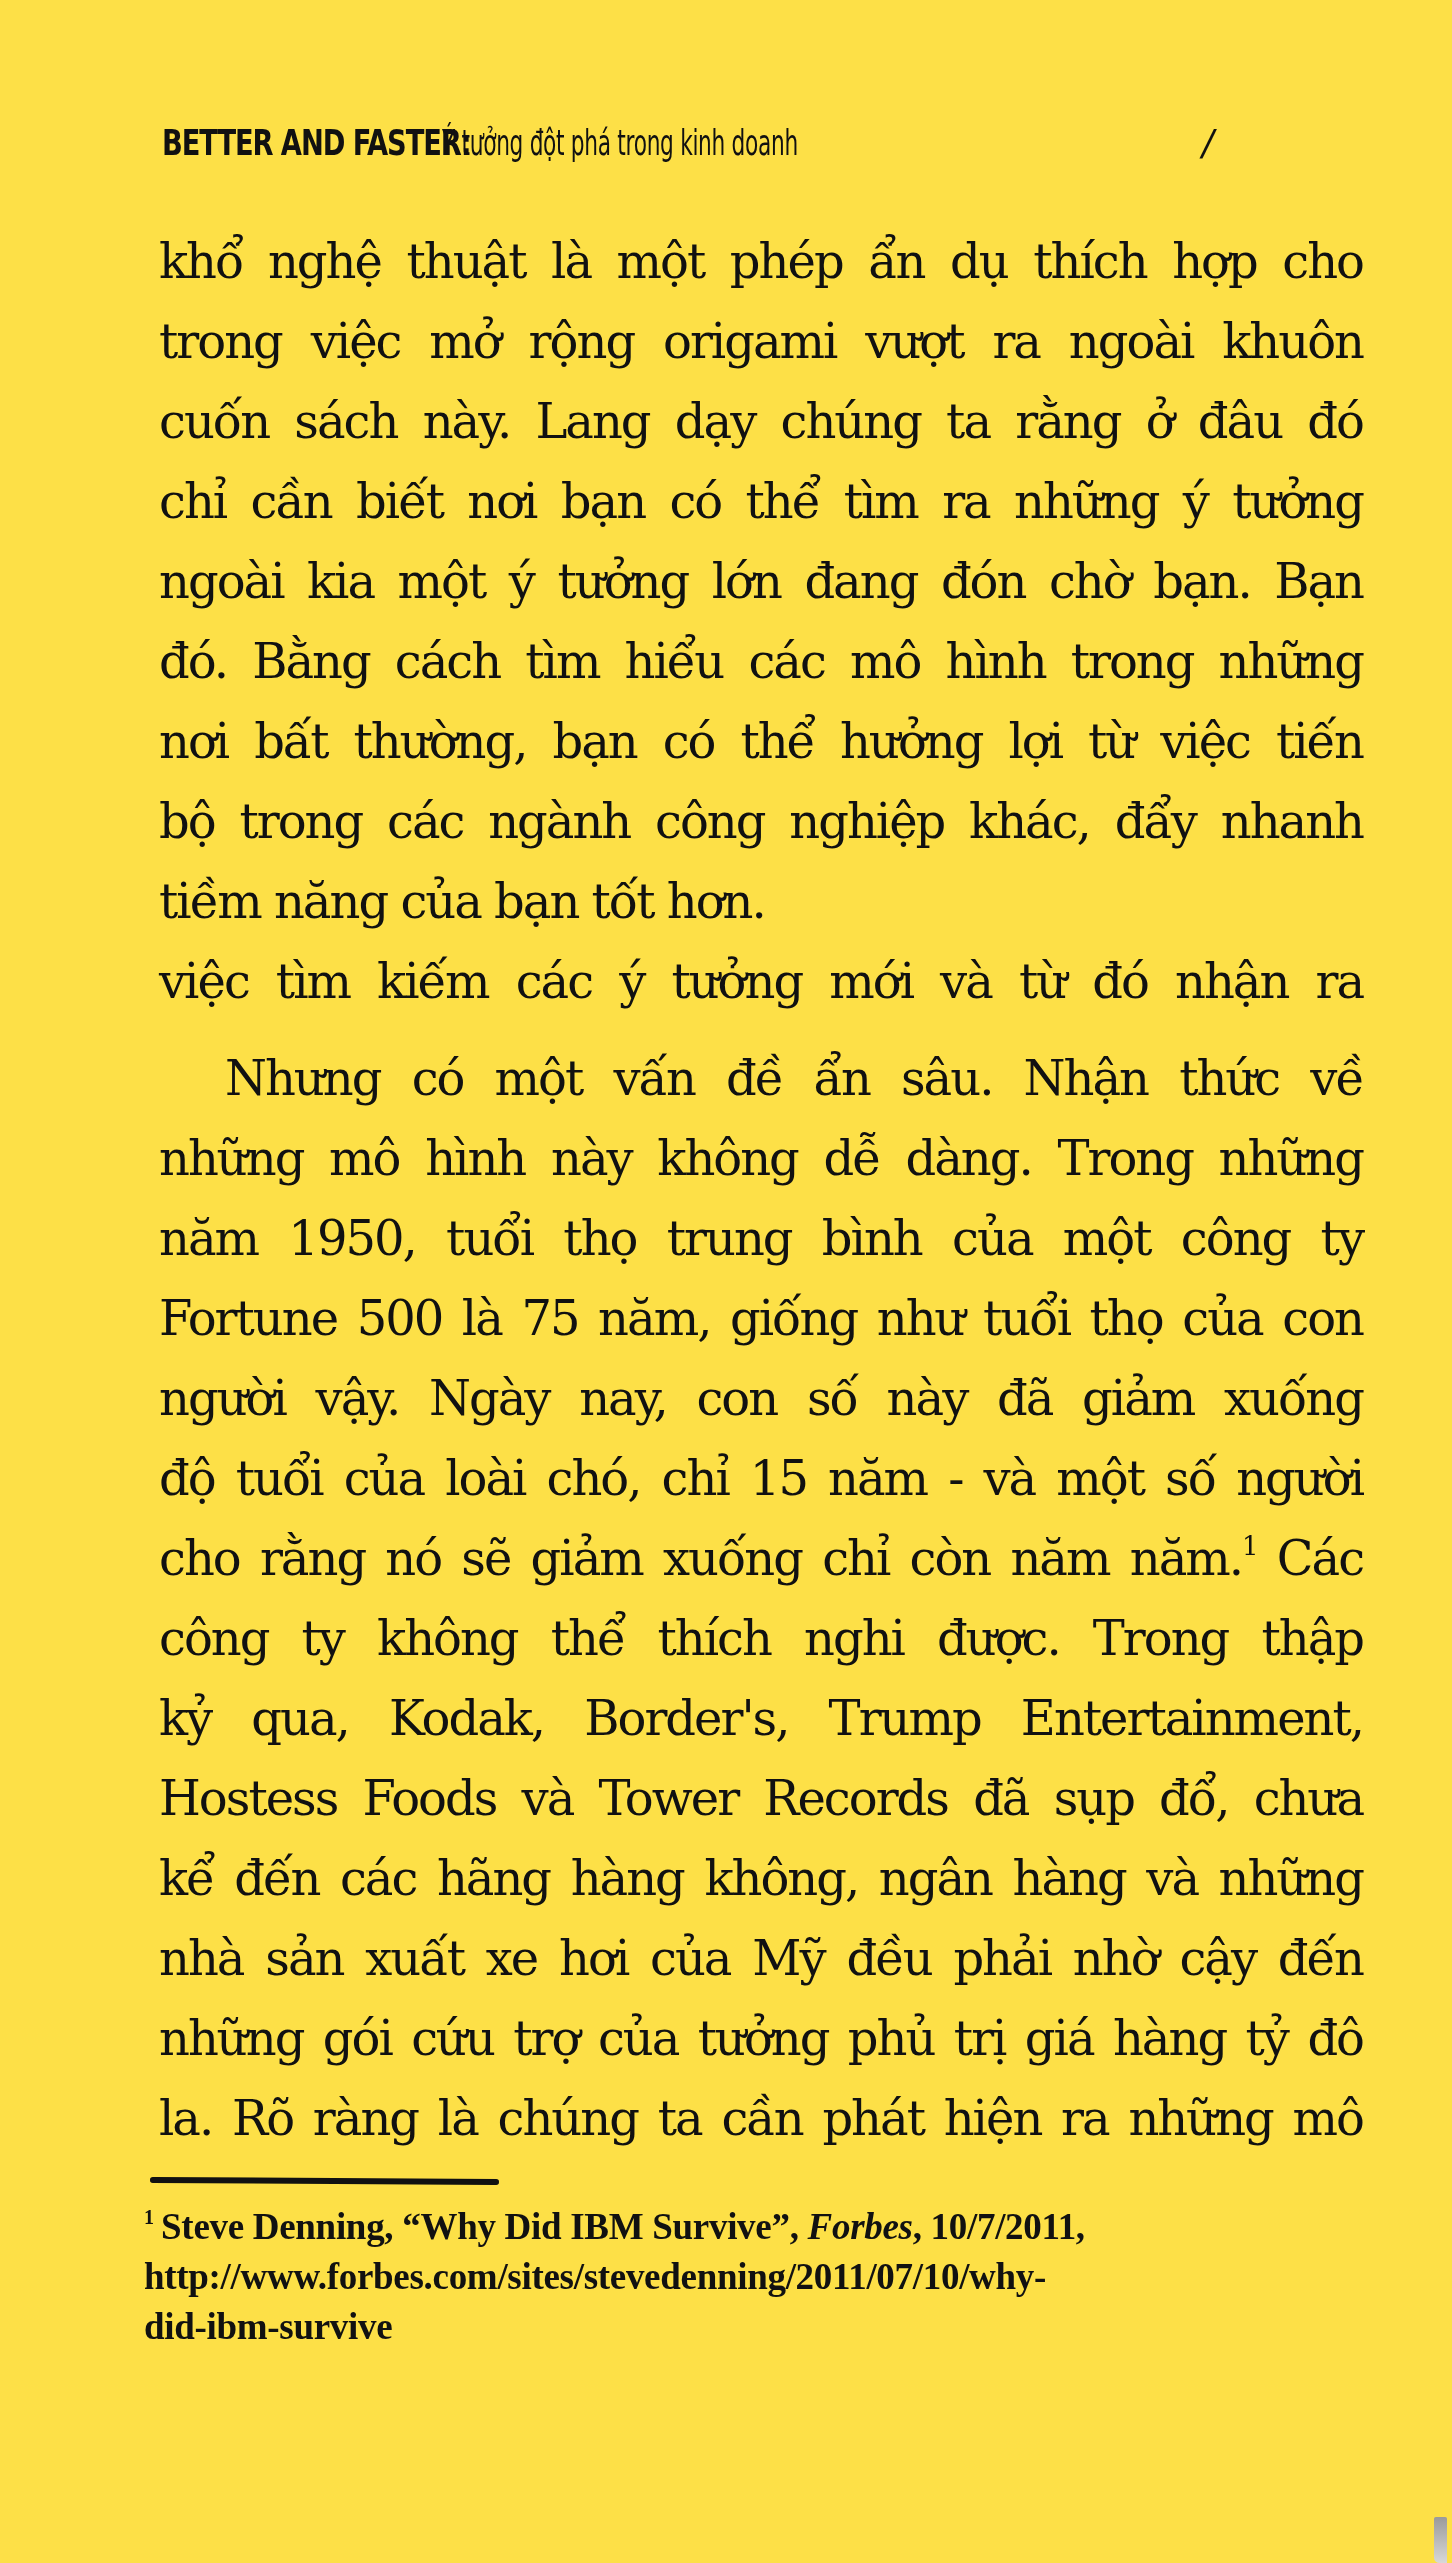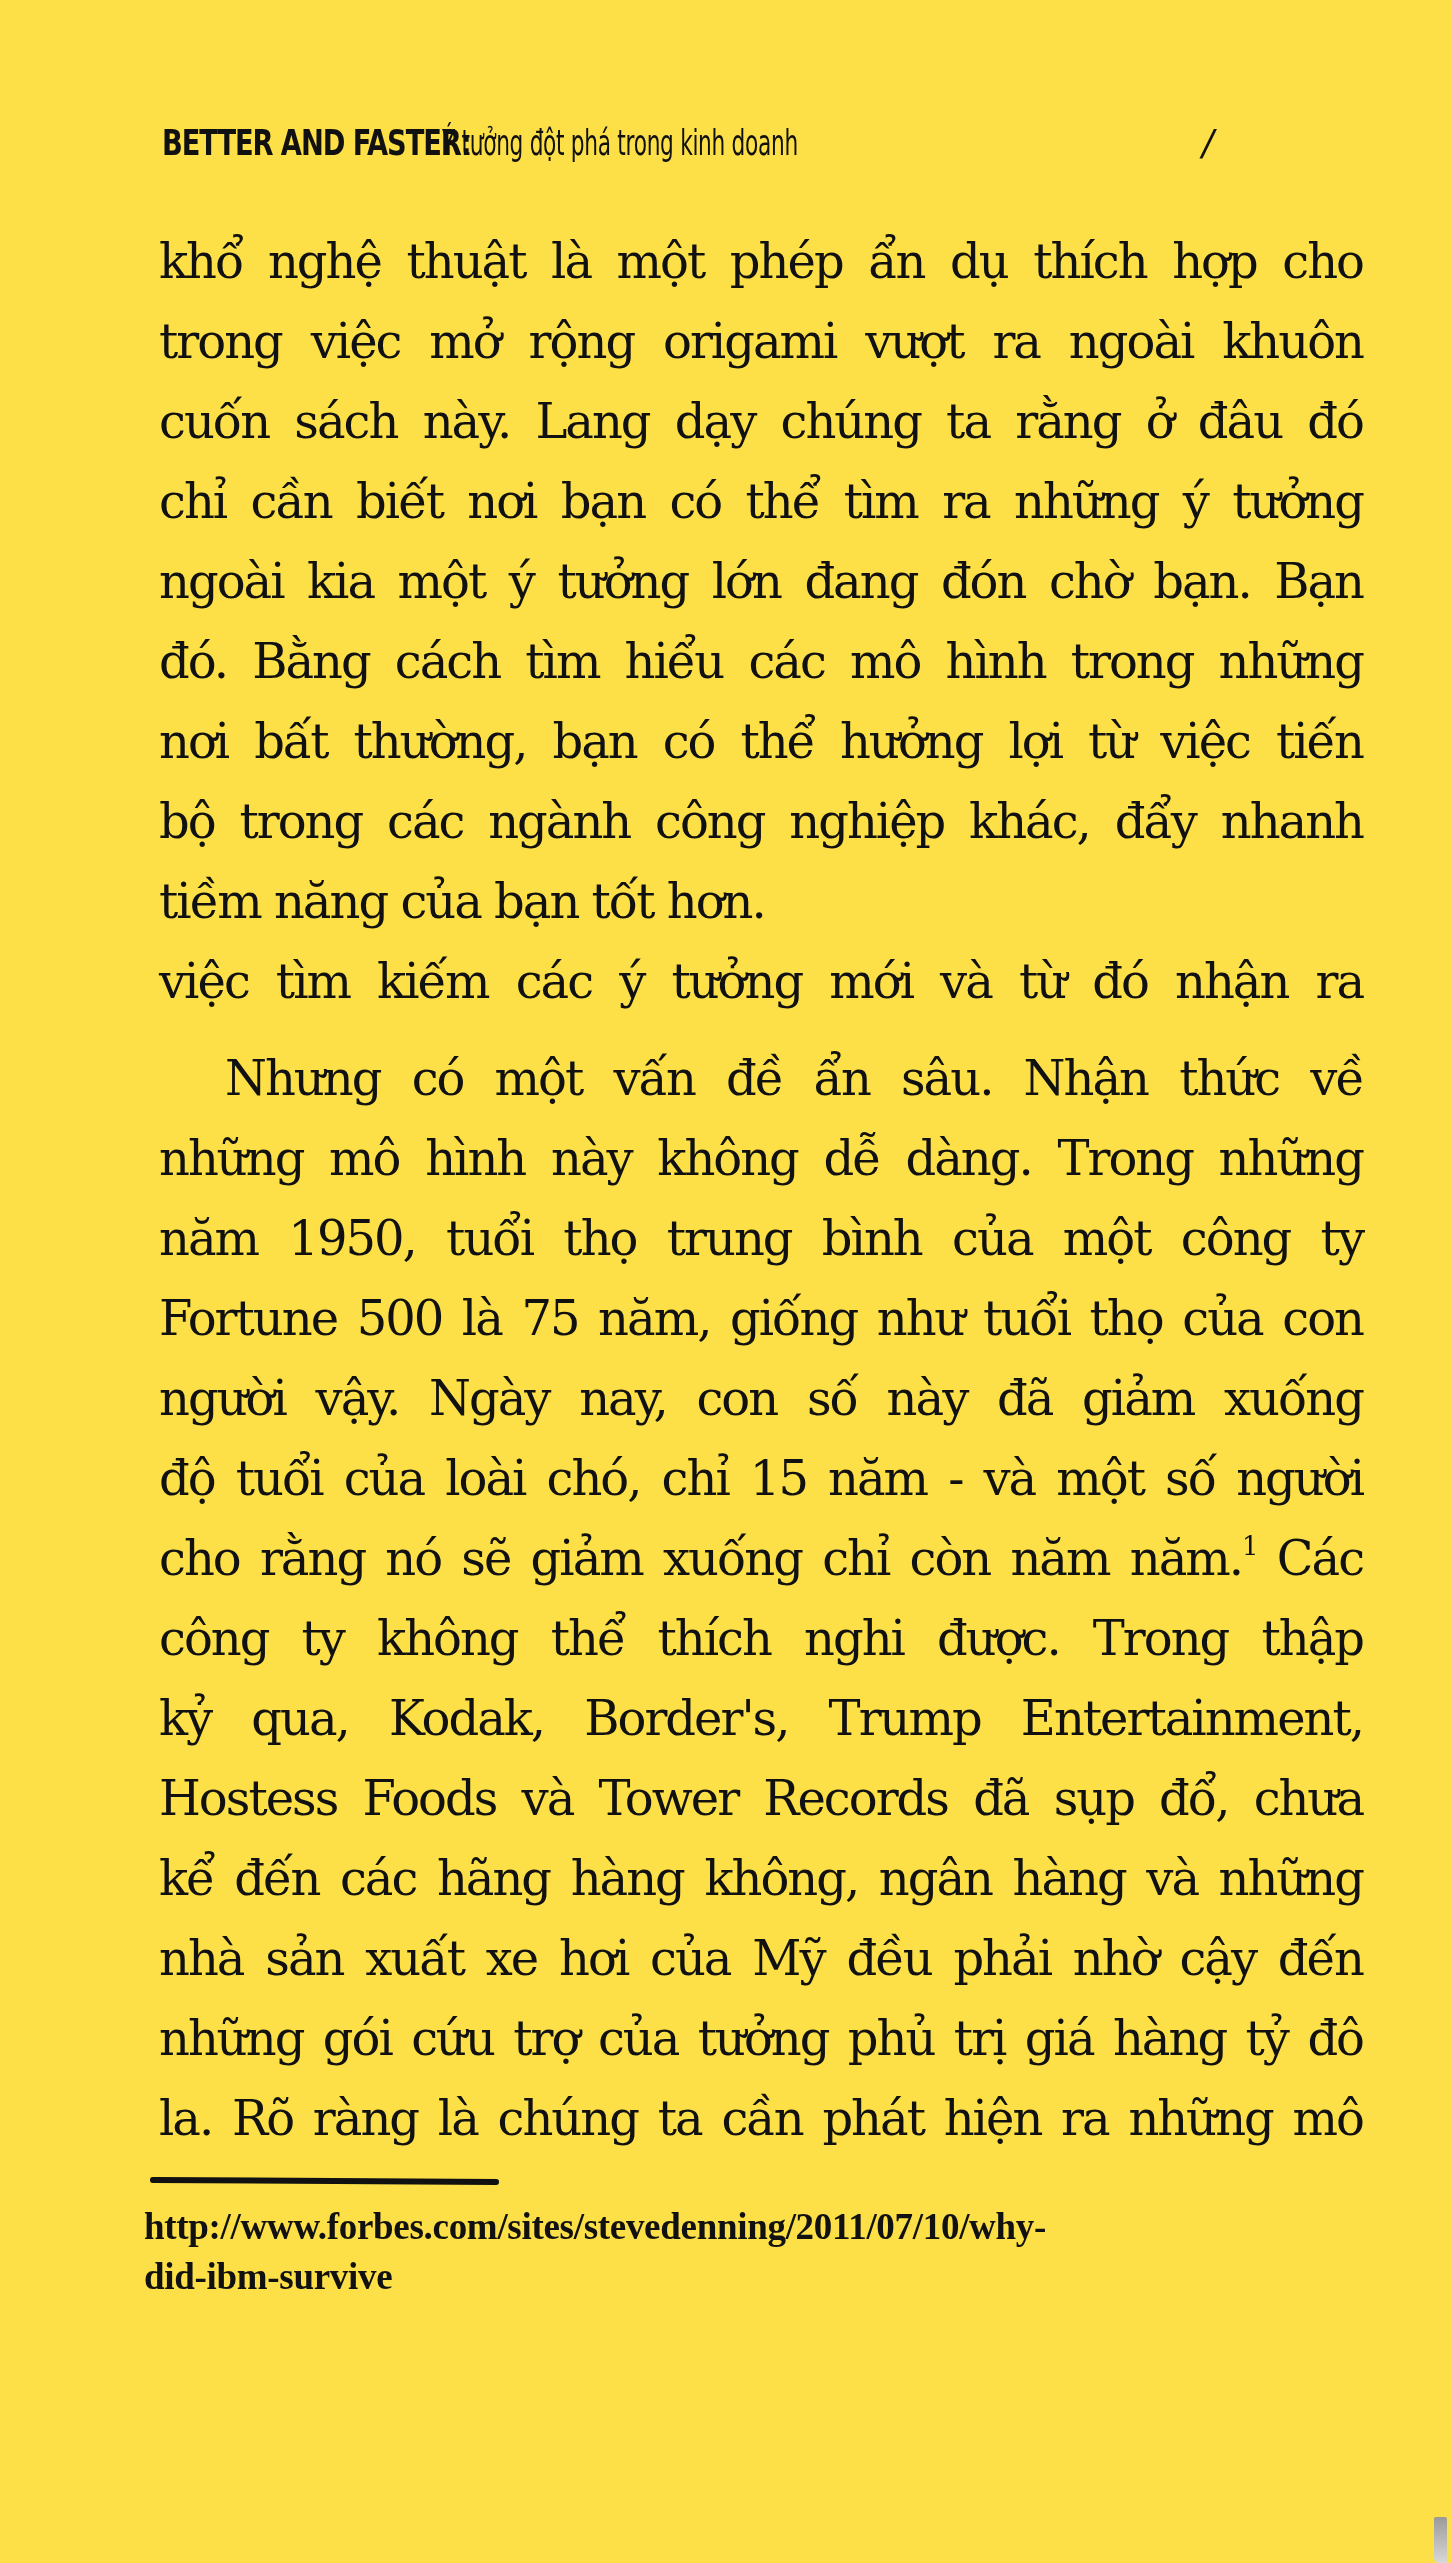--- a/index.html
+++ b/index.html
@@ -186,19 +186,20 @@
       <span class="line">Hostess Foods và Tower Records đã sụp đổ, chưa</span>
       <span class="line">kể đến các hãng hàng không, ngân hàng và những</span>
       <span class="line">nhà sản xuất xe hơi của Mỹ đều phải nhờ cậy đến</span>
       <span class="line">những gói cứu trợ của tưởng phủ trị giá hàng tỷ đô</span>
       <span class="line">la. Rõ ràng là chúng ta cần phát hiện ra những mô</span>
     </div>
   </div>
 
   <div class="footnote-rule"></div>
   <div class="footnote">
+    <span class="fn-line"><span class="fn-num">1</span><span>Steve Denning, </span><span>“Why Did IBM Survive”, </span><em>Forbes</em><span>, 10/7/2011,</span></span>
     <span class="fn-line">http://www.forbes.com/sites/stevedenning/2011/07/10/why-</span>
     <span class="fn-line">did-ibm-survive</span>
   </div>
 
   <div class="corner-mark"></div>
 </div>
 
 
 </body></html>

